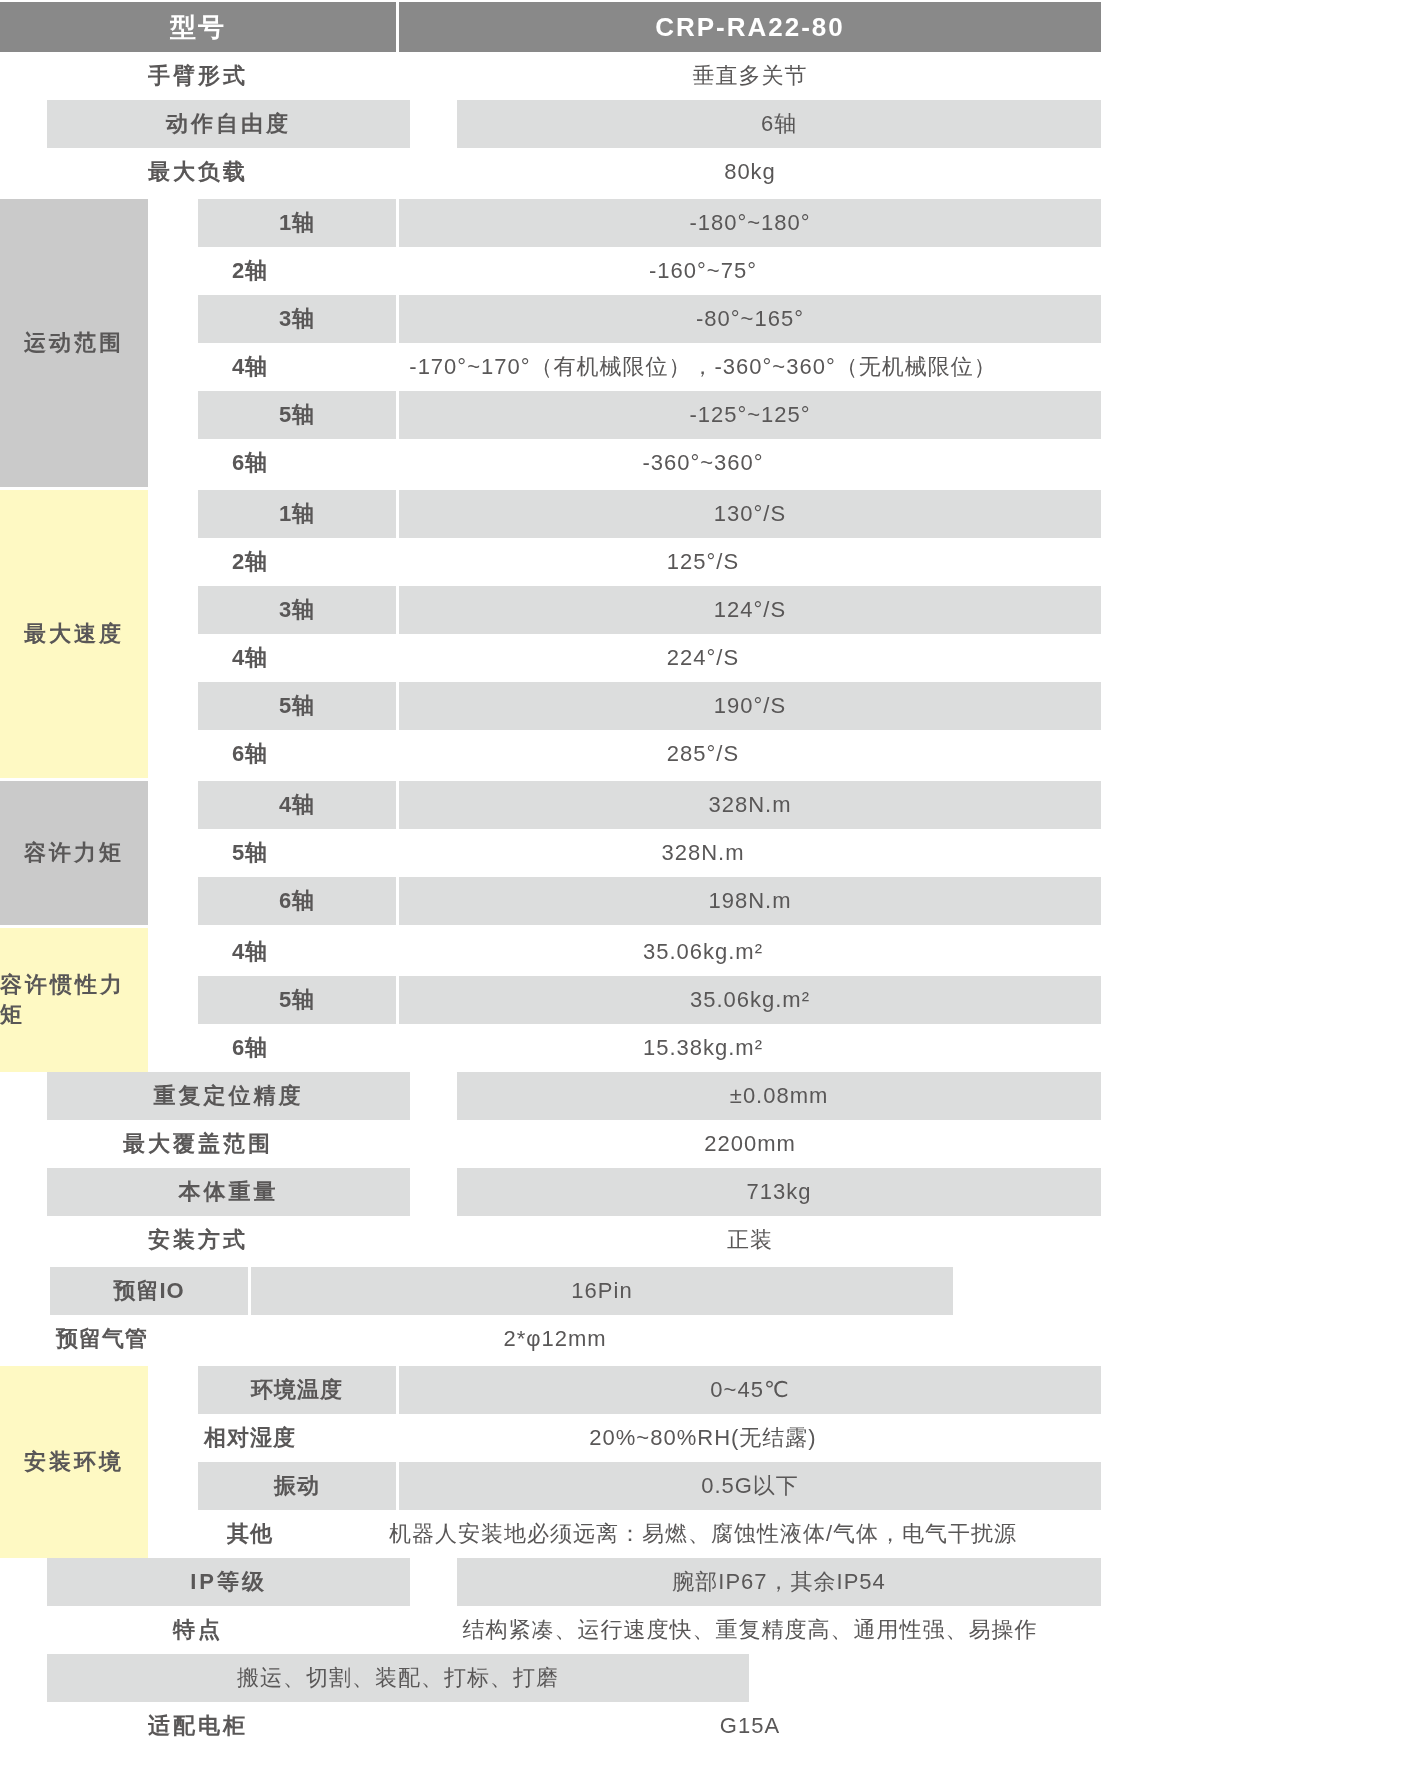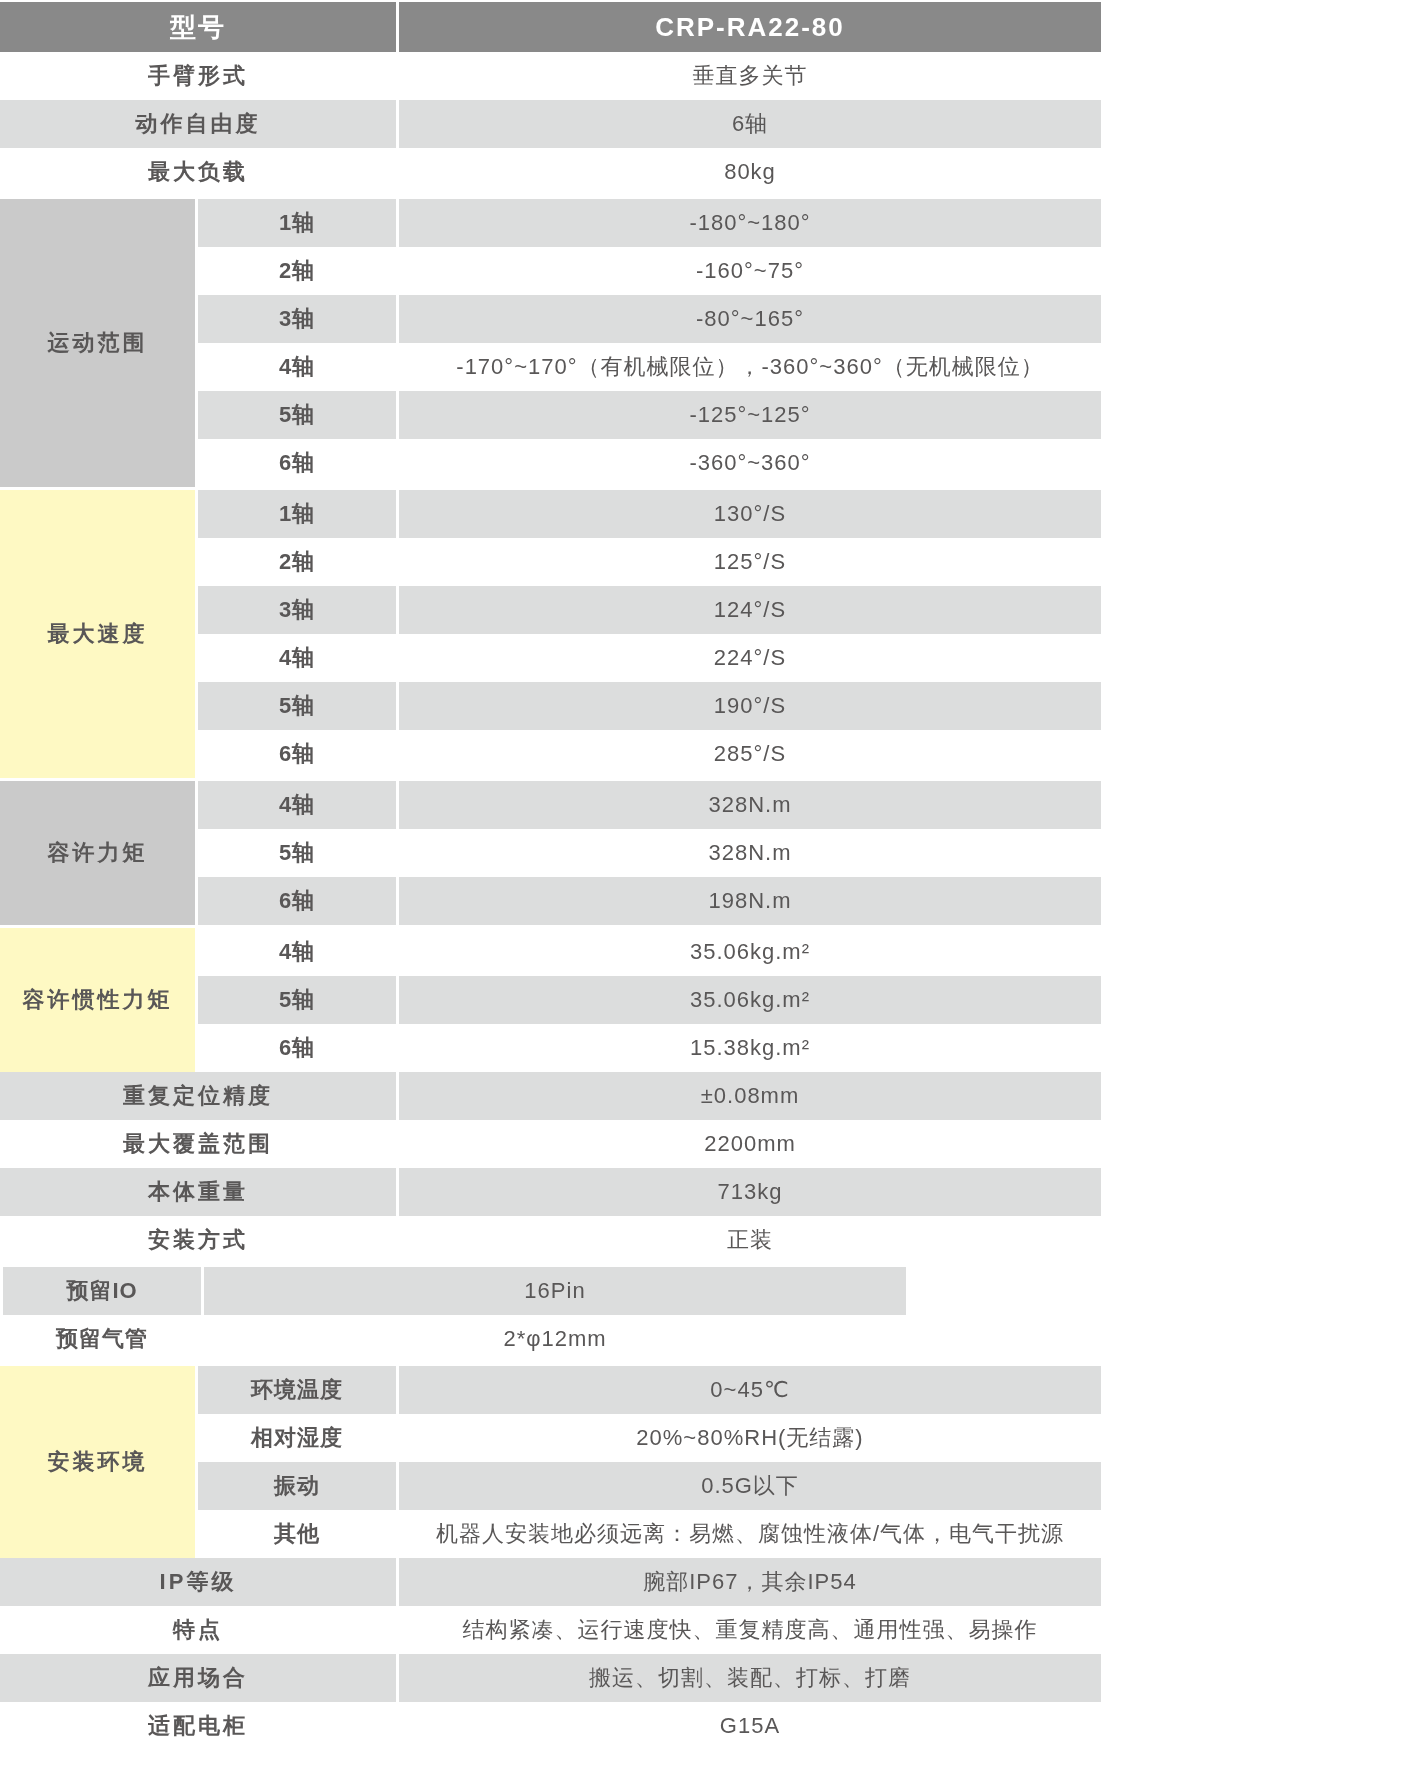--- a/index.html
+++ b/index.html
@@ -12,21 +12,21 @@
   
   .c{display:flex;align-items:center;justify-content:center;text-align:center;box-sizing:border-box;}
   
   .row{display:flex;height:48px;border-radius:6px;}
   .lbl{width:396px;font-weight:bold;letter-spacing:3px;}
   .val{width:702px;margin-left:3px;letter-spacing:1px;}
   
   .hdr{height:50px;}
   .hdr .lbl,.hdr .val{background:#898989;color:#ffffff;font-weight:bold;font-size:26px;letter-spacing:2px;}
   
-  .g .lbl,.g .val,.g .axis{background:#dcdddd;}
+  .g .lbl,.g .val,.g .axis{background:#dcdddd;margin-left:47px;}
   
   .sect{display:flex;margin-top:3px;}
   .gcell{width:195px;display:flex;align-items:center;justify-content:center;text-align:left;
          font-weight:bold;letter-spacing:3px;}
   .gcell.dark{background:#cacaca;}
   .gcell.light{background:#fef9c3;}
   .grows{margin-left:3px;display:flex;flex-direction:column;}
   .grow{display:flex;height:48px;}
   .axis{width:198px;font-weight:bold;letter-spacing:1px;}
   .grow .val{width:702px;margin-left:3px;}
@@ -204,21 +204,20 @@
 
   <div class="row g">
     <div class="c lbl">IP等级</div>
     <div class="c val">腕部IP67，其余IP54</div>
   </div>
   <div class="row">
     <div class="c lbl">特点</div>
     <div class="c val">结构紧凑、运行速度快、重复精度高、通用性强、易操作</div>
   </div>
   <div class="row g">
-    <div class="c lbl">应用场合</div>
     <div class="c val">搬运、切割、装配、打标、打磨</div>
   </div>
   <div class="row">
     <div class="c lbl">适配电柜</div>
     <div class="c val">G15A</div>
   </div>
 
 </div>
 
 </body></html>

